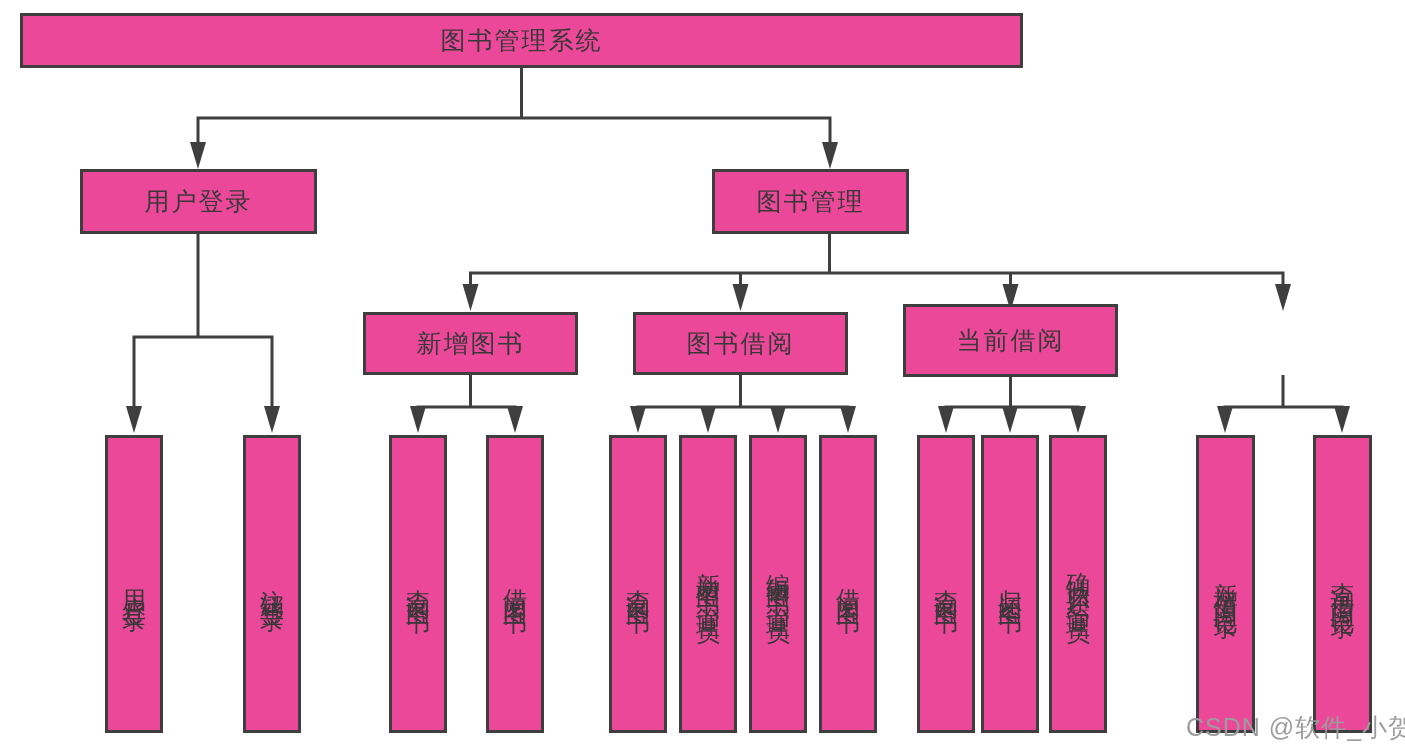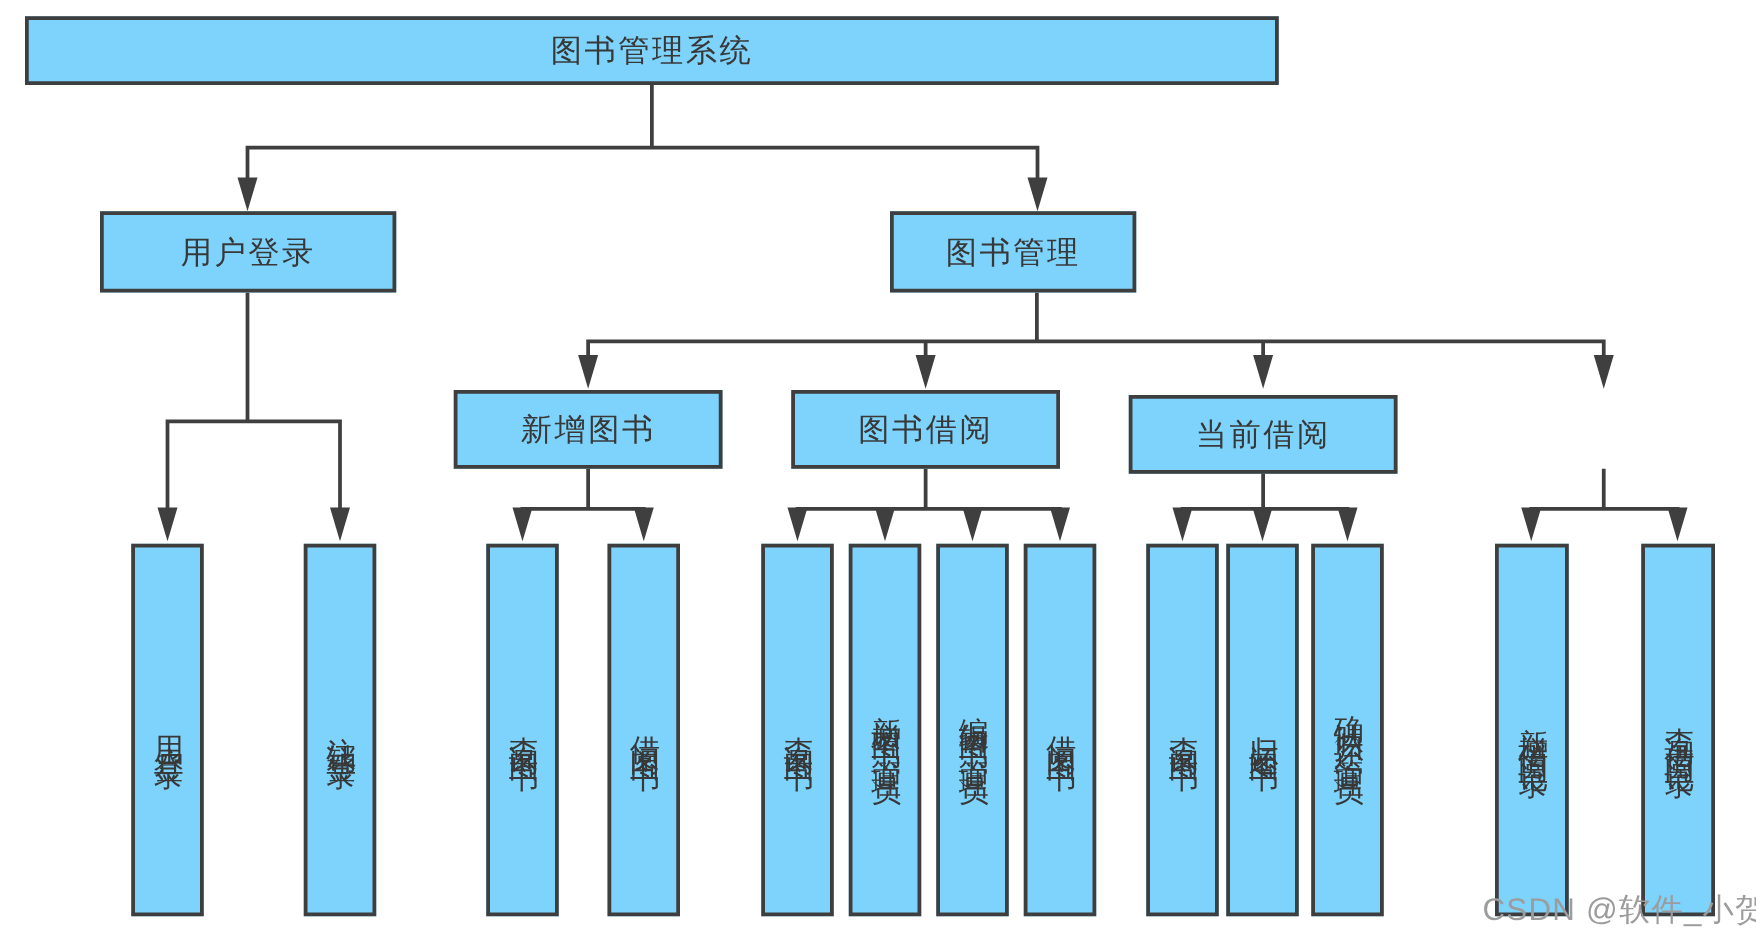--- a/index.html
+++ b/index.html
@@ -14,21 +14,21 @@
   .connector-layer {
     position: absolute;
     left: 0; top: 0;
     width: 1405px; height: 747px;
     z-index: 0;
   }
   .node {
     position: absolute;
     box-sizing: border-box;
     border: 3px solid #3e3e3e;
-    background: #7dd3fc;
+    background: #ec4899;
     color: #383838;
     display: flex;
     align-items: center;
     justify-content: center;
     z-index: 1;
   }
   .hbox {
     font-size: 25px;
     letter-spacing: 2px;
     white-space: nowrap;
@@ -94,21 +94,21 @@
     <polygon class="ahead" points="1334,406 1350,406 1342,433"></polygon>
   </svg>
 
   <div class="node hbox" style="left:20px; top:13px; width:1003px; height:55px;">图书管理系统</div>
 
   <div class="node hbox" style="left:80px; top:169px; width:237px; height:65px;">用户登录</div>
   <div class="node hbox" style="left:712px; top:169px; width:197px; height:65px;">图书管理</div>
 
   <div class="node hbox" style="left:363px; top:312px; width:215px; height:63px;">新增图书</div>
   <div class="node hbox" style="left:633px; top:312px; width:215px; height:63px;">图书借阅</div>
-  <div class="node hbox" style="left:903px; top:316px; width:215px; height:63px;">当前借阅</div>
+  <div class="node hbox" style="left:903px; top:304px; width:215px; height:73px;">当前借阅</div>
 
   <div class="node vbox" style="left:105px; top:435px; width:58px; height:298px;">用户登录</div>
   <div class="node vbox" style="left:243px; top:435px; width:58px; height:298px;">注销登录</div>
 
   <div class="node vbox" style="left:389px; top:435px; width:58px; height:298px;">查询图书</div>
   <div class="node vbox" style="left:486px; top:435px; width:58px; height:298px;">借阅图书</div>
 
   <div class="node vbox" style="left:609px; top:435px; width:58px; height:298px;">查询图书</div>
   <div class="node vbox" style="left:679px; top:435px; width:58px; height:298px;">新增图书（管理员）</div>
   <div class="node vbox" style="left:749px; top:435px; width:58px; height:298px;">编辑图书（管理员）</div>

